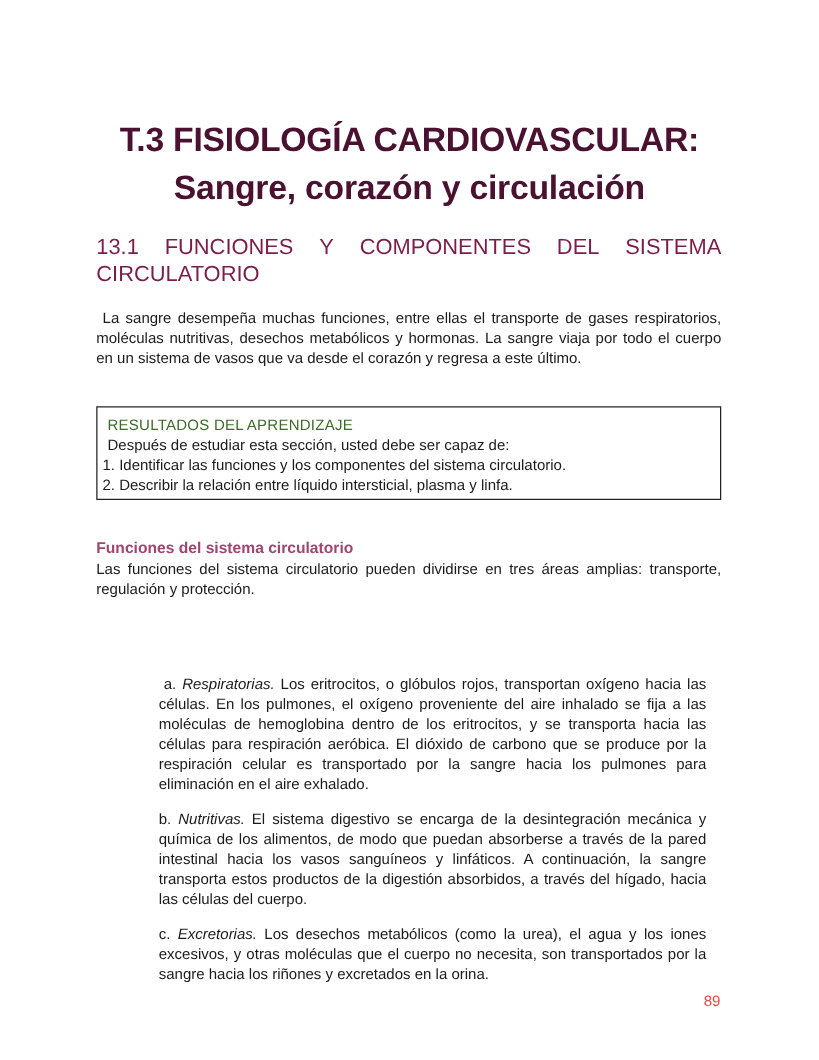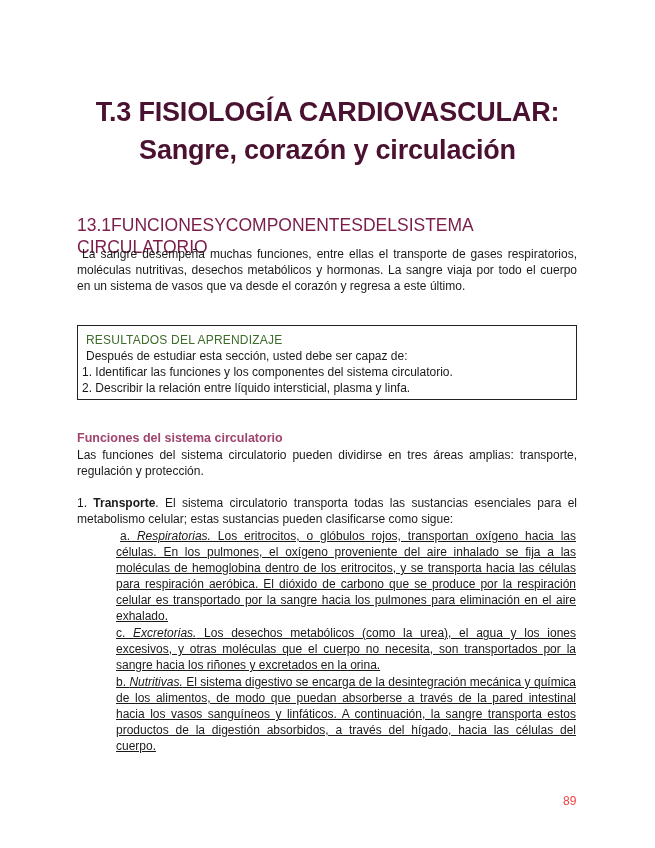--- a/index.html
+++ b/index.html
@@ -38,22 +38,21 @@
       left: 77px; width: 500px;
       top: 186px;
       font-size: 17.5px;
       line-height: 22px;
       color: #7a1d4a;
       text-align: justify;
       text-align-last: left;
     }
     .section-heading .l1 {
       display: flex;
-      justify-content: flex-start;
-      margin-top: 28px;
+      justify-content: space-between;
     }
     .intro {
       position: absolute;
       left: 77px; width: 500px;
       top: 246px;
       font-size: 12px;
       line-height: 16px;
       text-align: justify;
       color: #1a1a1a;
     }
@@ -97,21 +96,21 @@
       text-align: justify;
     }
     .sublist {
       position: absolute;
       left: 115px; width: 462px;
       top: 527px;
       font-size: 12px;
       line-height: 16px;
       text-align: justify;
     }
-    .sublist .item { margin: 1px; text-decoration: underline; }
+    .sublist .item { margin: 12px; }
     .sublist .item.first { text-indent: 4px; }
     .sublist em { font-style: italic; }
     .page-number {
       position: absolute;
       left: 563px; top: 794px;
       font-size: 12px;
       color: #ef4444;
     }
     b { font-weight: bold; }
   </style>
@@ -143,23 +142,22 @@
     <div class="outcomes-title">RESULTADOS DEL APRENDIZAJE</div>
     <div class="outcomes-intro">Después de estudiar esta sección, usted debe ser capaz de:</div>
     <div>1. Identificar las funciones y los componentes del sistema circulatorio.</div>
     <div>2. Describir la relación entre líquido intersticial, plasma y linfa.</div>
   </div>
 
   <div class="subheading">Funciones del sistema circulatorio</div>
 
   <p class="para1" style="margin:0;">Las funciones del sistema circulatorio pueden dividirse en tres áreas amplias: transporte, regulación y protección.</p>
 
-  <p class="para2" style="margin:0;"><span>1. </span><b>Transporte</b><span>. El sistema circulatorio transporta todas las sustancias esenciales para el metabolismo celular; estas sustancias pueden clasificarse como sigue:</span></p>
 
   <div class="sublist">
     <p class="item first"><span>a. </span><em>Respiratorias.</em><span> Los eritrocitos, o glóbulos rojos, transportan oxígeno hacia las células. En los pulmones, el oxígeno proveniente del aire inhalado se fija a las moléculas de hemoglobina dentro de los eritrocitos, y se transporta hacia las células para respiración aeróbica. El dióxido de carbono que se produce por la respiración celular es transportado por la sangre hacia los pulmones para eliminación en el aire exhalado.</span></p>
+    <p class="item"><span>b. </span><em>Nutritivas.</em><span> El sistema digestivo se encarga de la desintegración mecánica y química de los alimentos, de modo que puedan absorberse a través de la pared intestinal hacia los vasos sanguíneos y linfáticos. A continuación, la sangre transporta estos productos de la digestión absorbidos, a través del hígado, hacia las células del cuerpo.</span></p>
     <p class="item"><span>c. </span><em>Excretorias.</em><span> Los desechos metabólicos (como la urea), el agua y los iones excesivos, y otras moléculas que el cuerpo no necesita, son transportados por la sangre hacia los riñones y excretados en la orina.</span></p>
-    <p class="item"><span>b. </span><em>Nutritivas.</em><span> El sistema digestivo se encarga de la desintegración mecánica y química de los alimentos, de modo que puedan absorberse a través de la pared intestinal hacia los vasos sanguíneos y linfáticos. A continuación, la sangre transporta estos productos de la digestión absorbidos, a través del hígado, hacia las células del cuerpo.</span></p>
   </div>
 
   <div class="page-number">89</div>
 
 </div>
 
 </body></html>

